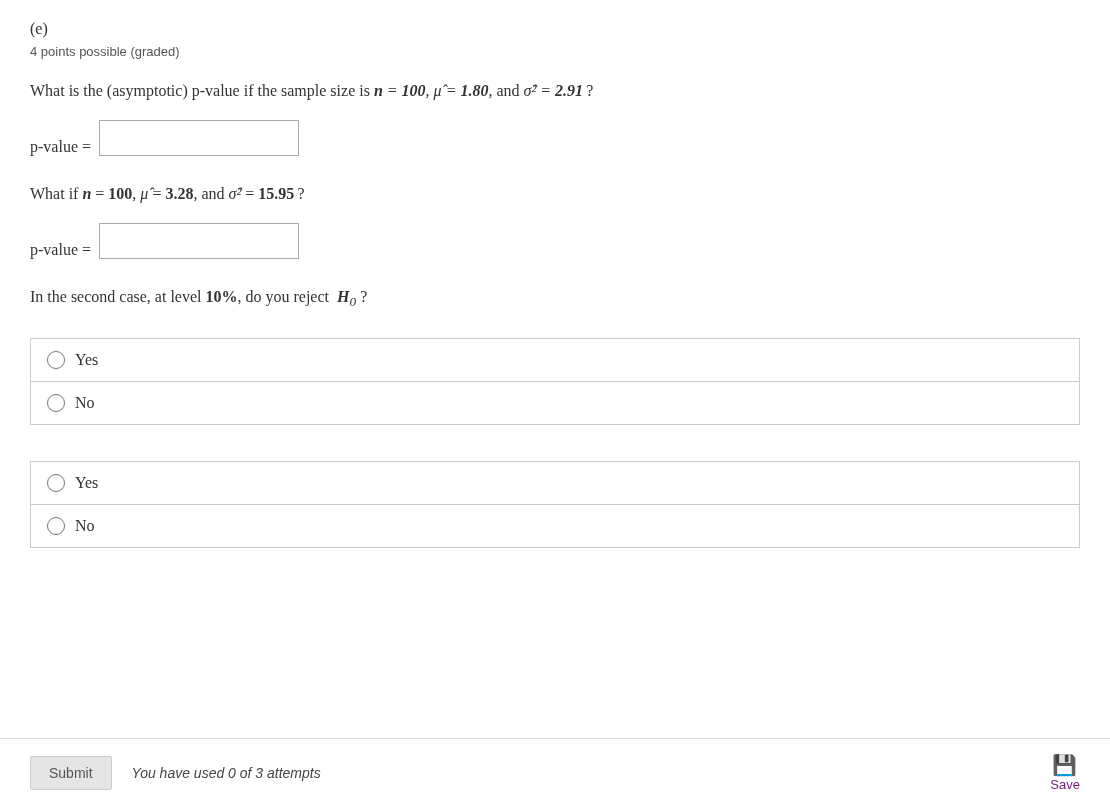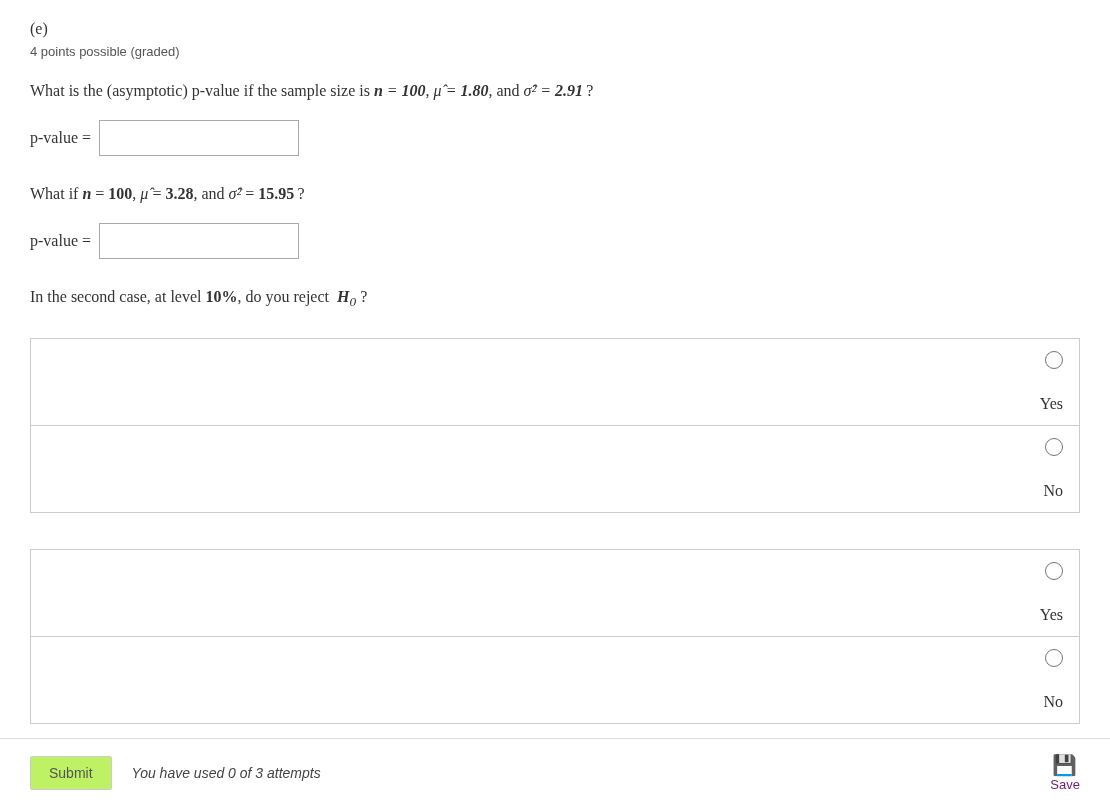--- a/index.html
+++ b/index.html
@@ -21,48 +21,47 @@
       margin-bottom: 18px;
     }
     .question-text {
       font-size: 16px;
       margin-bottom: 16px;
       line-height: 1.7;
       font-family: Georgia, serif;
     }
     .pvalue-row {
       display: flex;
-      align-items: center;
+      align-items: flex-end;
       gap: 8px;
       margin-bottom: 20px;
       font-size: 16px;
       font-family: Georgia, serif;
     }
     .pvalue-input {
       border: 1px solid #aaa;
       height: 36px;
       width: 200px;
       font-size: 15px;
       padding: 0 8px;
       outline: none;
     }
     .radio-group {
       border: 1px solid #ccc;
       margin-bottom: 0;
     }
     .radio-option {
       display: flex;
-      align-items: flex-end;
-      gap: 26px;
+      align-items: flex-start;
+      gap: 10px;
       padding: 12px 16px;
       border-bottom: 1px solid #ccc;
       cursor: pointer;
       font-size: 16px;
       font-family: Georgia, serif;
-      flex-direction: column;
     }
     .radio-option:last-child {
       border-bottom: none;
     }
     .radio-option input[type="radio"] {
       width: 18px;
       height: 18px;
       cursor: pointer;
       accent-color: #4a90d9;
     }
@@ -78,21 +77,21 @@
       left: 0;
       right: 0;
       background: #fff;
       border-top: 1px solid #ddd;
       padding: 14px 30px;
       display: flex;
       align-items: center;
       gap: 20px;
     }
     .submit-btn {
-      background: #bef264;
+      background: #e5e5e5;
       border: 1px solid #ccc;
       padding: 8px 18px;
       font-size: 14px;
       font-family: Arial, sans-serif;
       color: #555;
       cursor: pointer;
       border-radius: 2px;
     }
     .attempts-text {
       font-size: 14px;

